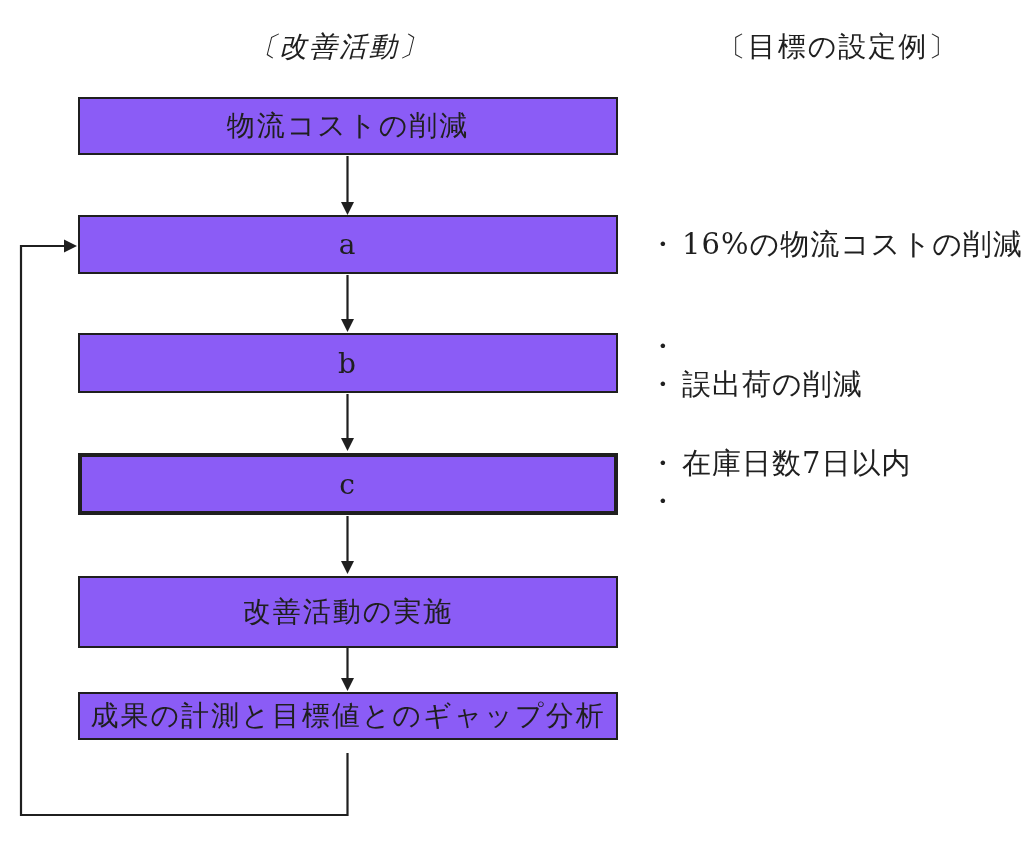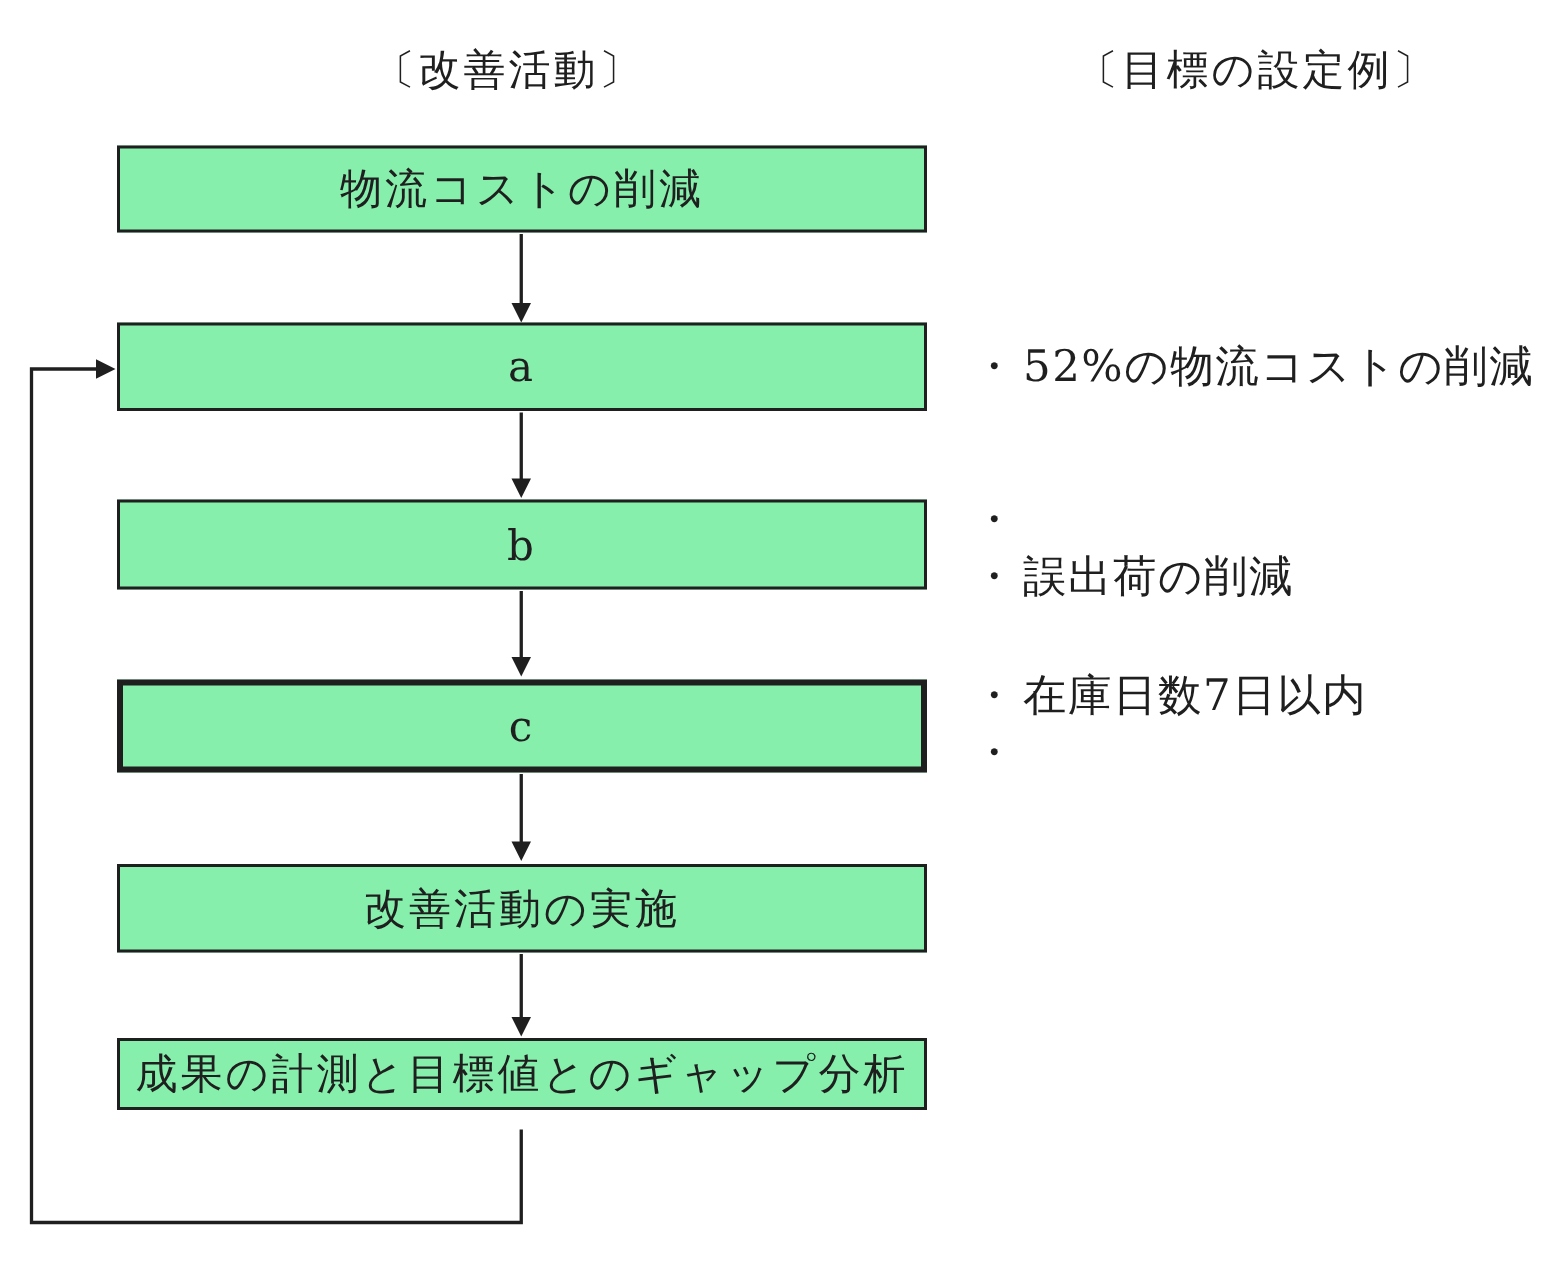--- a/index.html
+++ b/index.html
@@ -16,44 +16,44 @@
     color: #1f1f1f;
     overflow: hidden;
   }
   .header {
     position: absolute;
     font-size: 28px;
     letter-spacing: 2px;
     white-space: nowrap;
     transform: translateX(-50%);
   }
-  .header.left  { left: 339px; top: 28px; }
+  .header.left  { left: 339px; top: 28px; font-style: italic; }
   .header.right { left: 838px; top: 28px; }
 
   .flow-box {
     position: absolute;
     left: 78px;
     width: 540px;
     border: 2.5px solid #1f1f1f;
-    background: #86efac;
+    background: #8b5cf6;
     box-sizing: border-box;
     display: flex;
     align-items: center;
     justify-content: center;
     font-size: 28px;
     letter-spacing: 2px;
     white-space: nowrap;
   }
   .flow-box.thick { border-width: 4.5px; }
 
   .box-1       { top: 97px;  height: 58px; }
   .box-a       { top: 215px; height: 59px; }
   .box-b       { top: 333px; height: 60px; }
   .box-c       { top: 453px; height: 62px; }
-  .box-impl    { top: 576px; height: 59px; }
+  .box-impl    { top: 576px; height: 72px; }
   .box-measure { top: 692px; height: 48px; }
 
   .connectors {
     position: absolute;
     left: 0; top: 0;
     width: 1028px;
     height: 846px;
     pointer-events: none;
   }
   .connectors path, .connectors line {
@@ -138,21 +138,21 @@
     <span>改善活動の実施</span>
   </div>
 
   <div class="flow-box box-measure">
     <span>成果の計測と目標値とのギャップ分析</span>
   </div>
 
   <div class="anno-group anno-a">
     <div class="anno-line">
       <span class="bullet">・</span>
-      <span>52%の物流コストの削減</span>
+      <span>16%の物流コストの削減</span>
     </div>
   </div>
 
   <div class="anno-group anno-b">
     <div class="anno-line">
       <span class="bullet">・</span>
     </div>
     <div class="anno-line">
       <span class="bullet">・</span>
       <span>誤出荷の削減</span>

